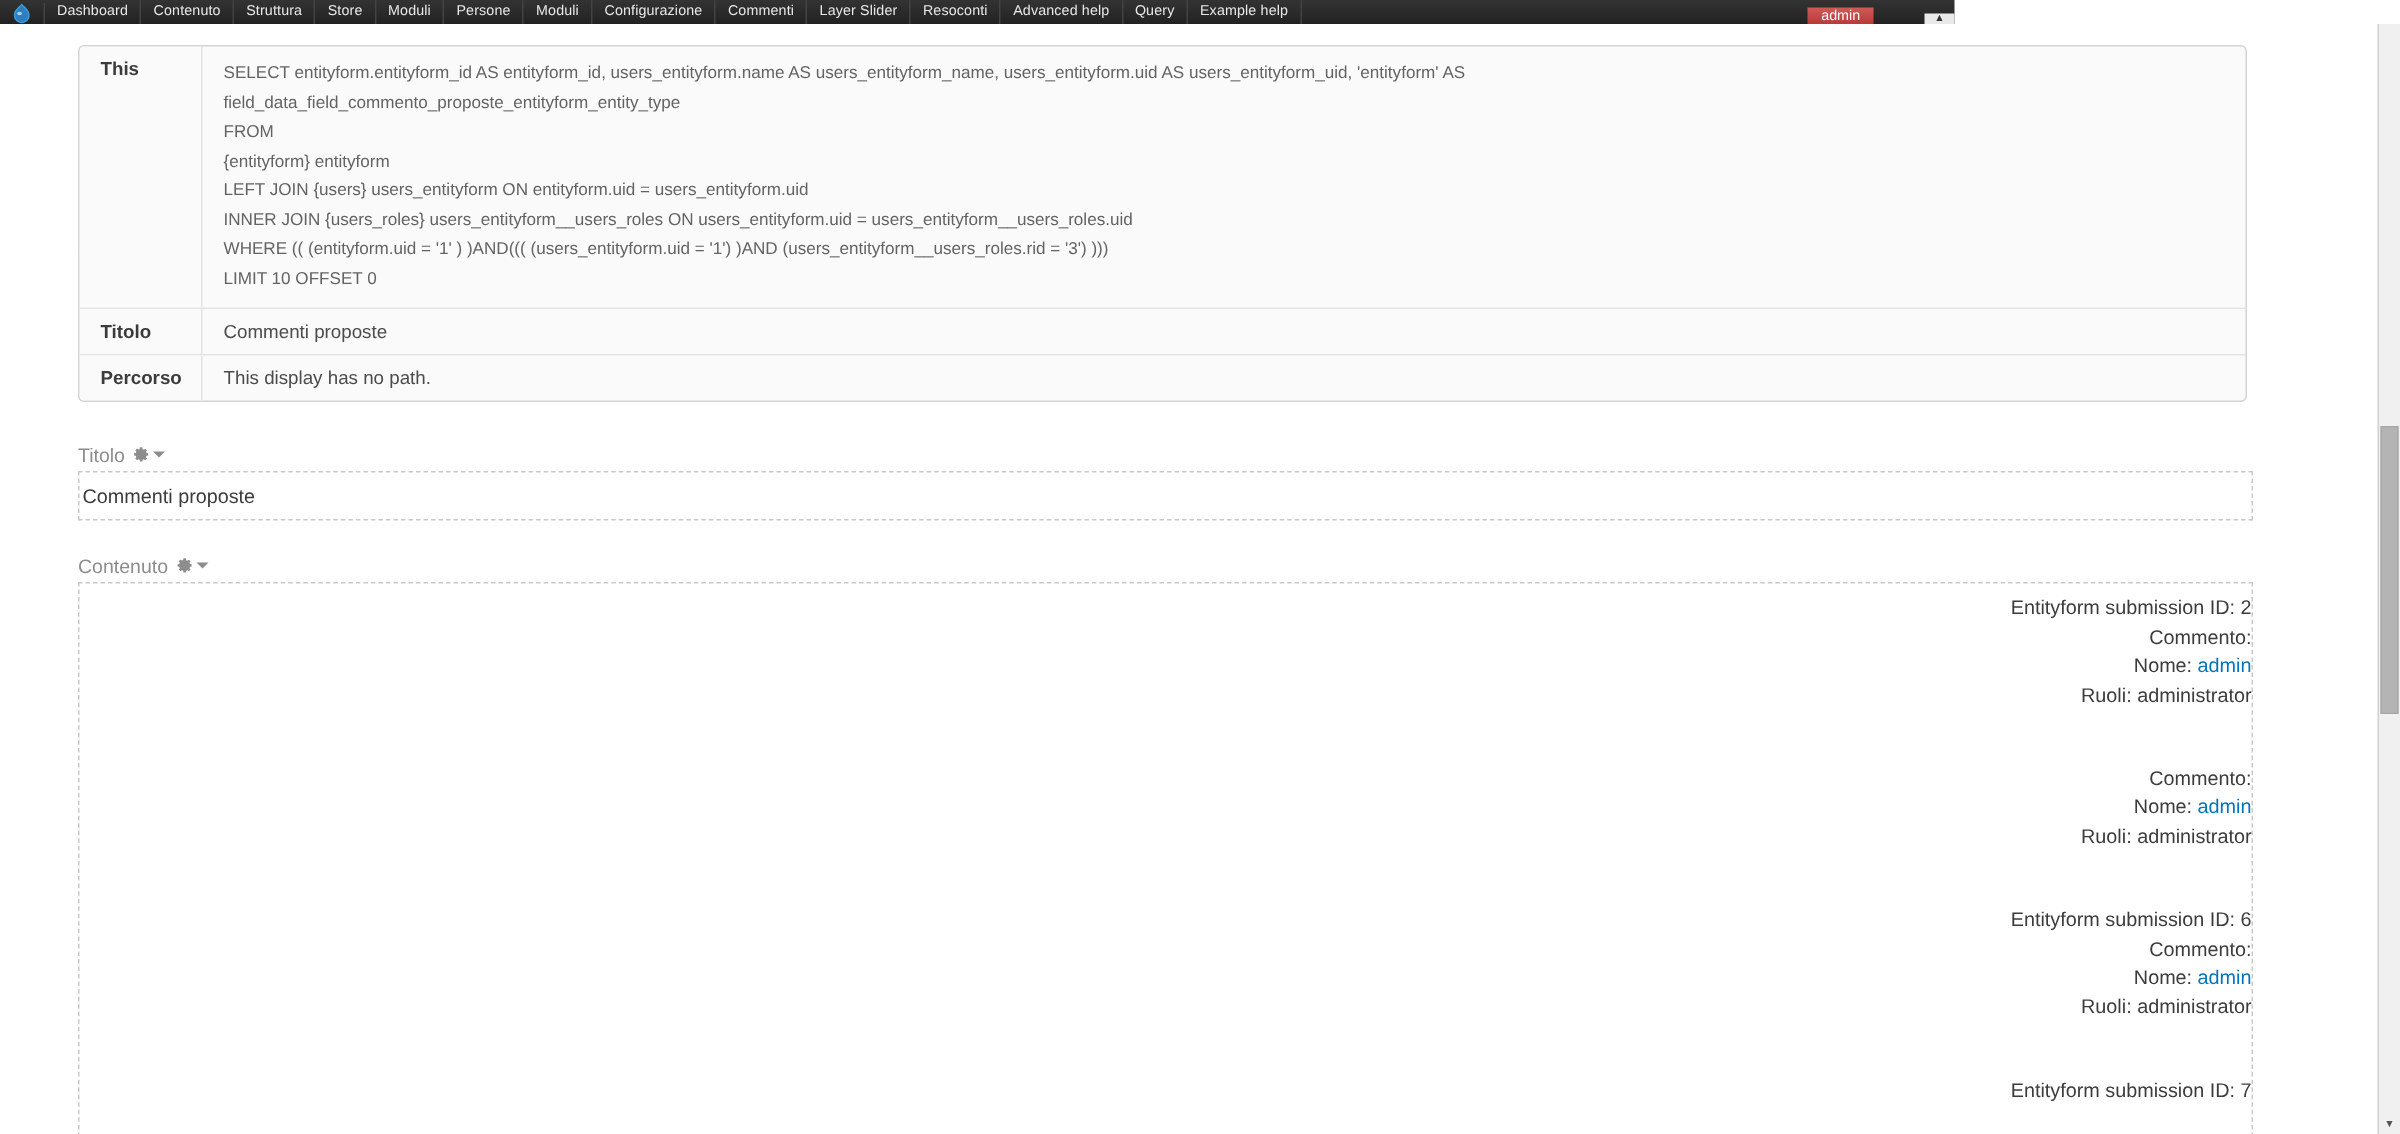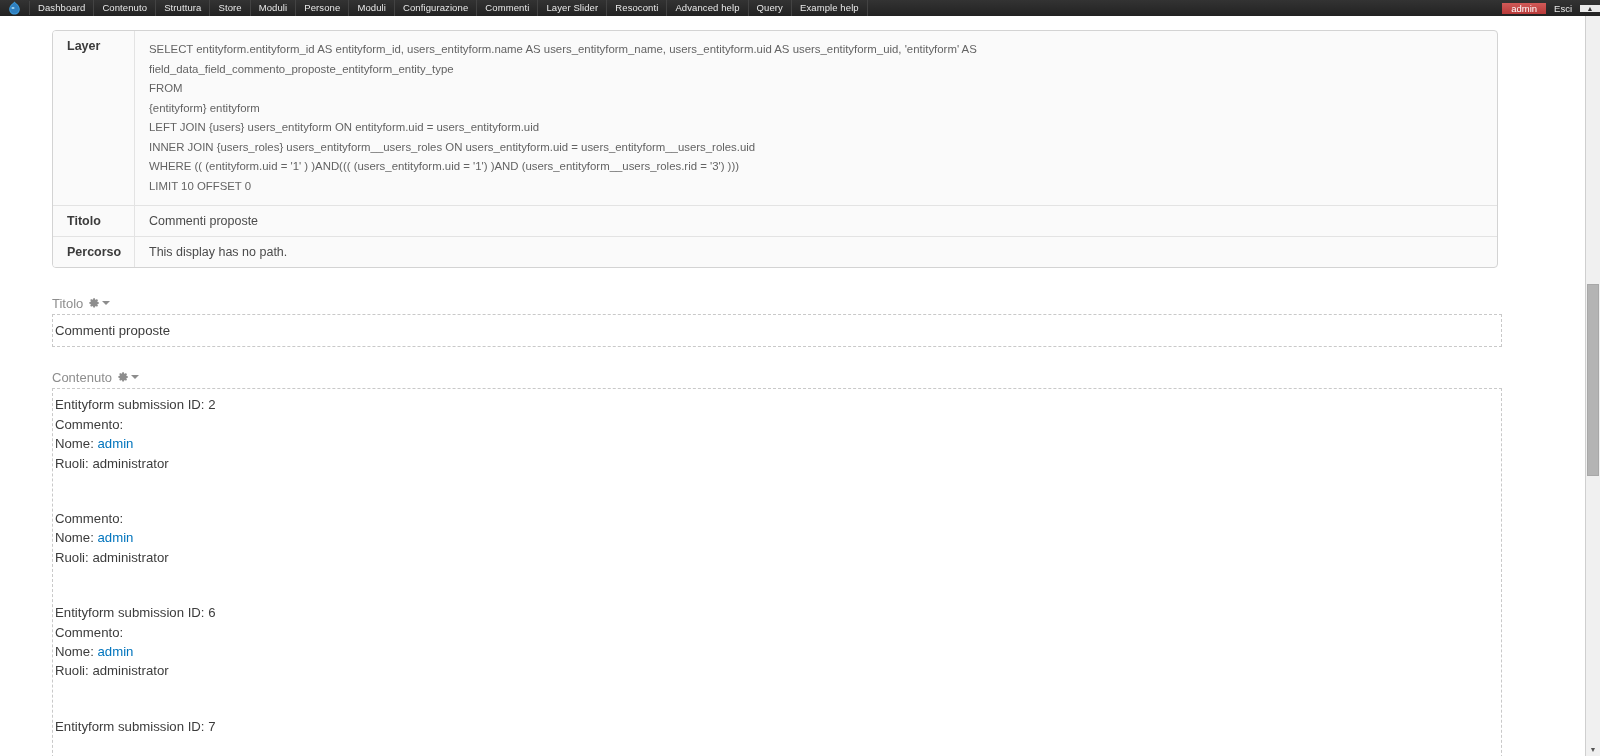--- a/index.html
+++ b/index.html
@@ -7,24 +7,24 @@
     margin: 0; padding: 0;
     width: 1600px; height: 756px;
     overflow: hidden;
     background: #ffffff;
     font-family: "Liberation Sans", sans-serif;
   }
 
   
   #toolbar {
     position: absolute; top: 0; left: 0;
-    width: 1600px; height: 16px;
+    width: 1303px; height: 16px;
     background: #2b2b2b;
     background: linear-gradient(to bottom, #333333 0%, #222222 100%);
-    display: flex; align-items: center;
+    display: flex; align-items: flex-end;
     font-size: 9.5px;
     color: #ffffff;
     white-space: nowrap;
     z-index: 50;
   }
   #toolbar .tb-home {
     width: 30px; display: flex; align-items: center; justify-content: center;
     border-right: 1px solid #434343;
   }
   #toolbar .tb-home svg { display: block; }
@@ -136,21 +136,21 @@
   .field-box .txt {
     font-size: 13.2px;
     line-height: 19.4px;
     color: #3c3c3c;
     padding-left: 1px;
   }
   .field-box a {
     color: #0074bd;
     text-decoration: none;
   }
-  .rec-block { padding-bottom: 0; }
+  .rec-block { padding-bottom: 0; text-align: right; }
   .rec-gap { height: 36px; }
 
   
   #scrollbar {
     position: absolute;
     top: 16px; right: 0;
     width: 14px; height: 740px;
     background: #f0f0f0;
     z-index: 40;
   }
@@ -231,21 +231,21 @@
   <div class="tb-logout">
       <span>Esci</span>
     </div>
   <div class="tb-arrow">▲</div>
 </div>
 
 <div id="page">
 
   <div class="preview-info">
     <div class="row">
-      <div class="lbl">Layer</div>
+      <div class="lbl">This</div>
       <div class="val query-val">SELECT entityform.entityform_id AS entityform_id, users_entityform.name AS users_entityform_name, users_entityform.uid AS users_entityform_uid, 'entityform' AS
 field_data_field_commento_proposte_entityform_entity_type
 FROM 
 {entityform} entityform
 LEFT JOIN {users} users_entityform ON entityform.uid = users_entityform.uid
 INNER JOIN {users_roles} users_entityform__users_roles ON users_entityform.uid = users_entityform__users_roles.uid
 WHERE (( (entityform.uid = '1' ) )AND((( (users_entityform.uid = '1') )AND (users_entityform__users_roles.rid = '3') )))
 LIMIT 10 OFFSET 0</div>
     </div>
     <div class="row">

